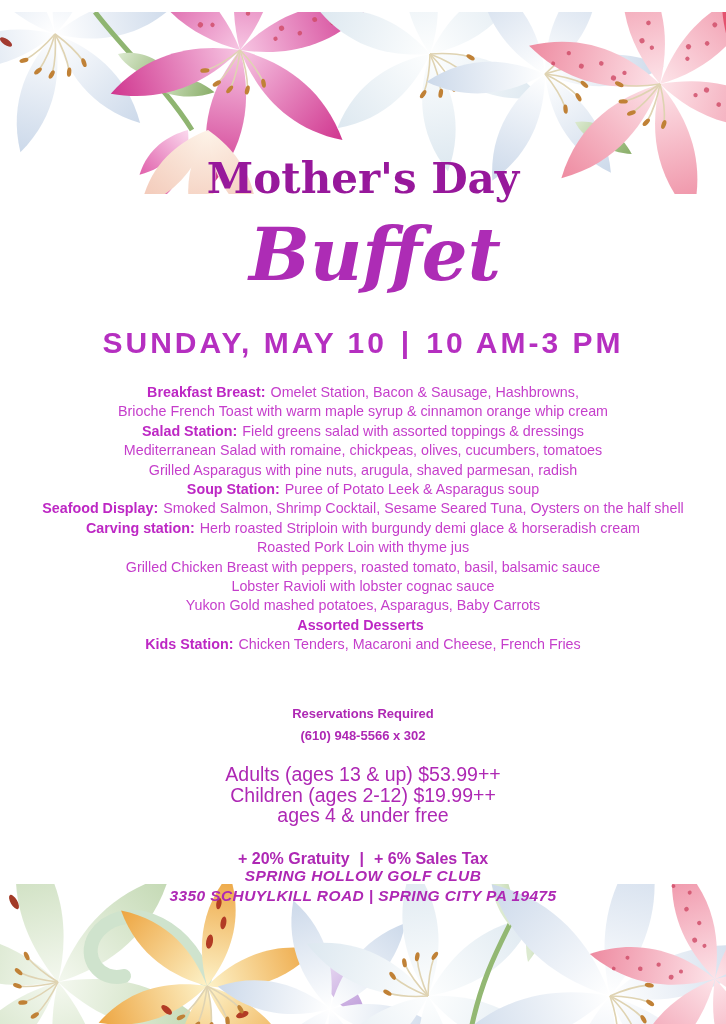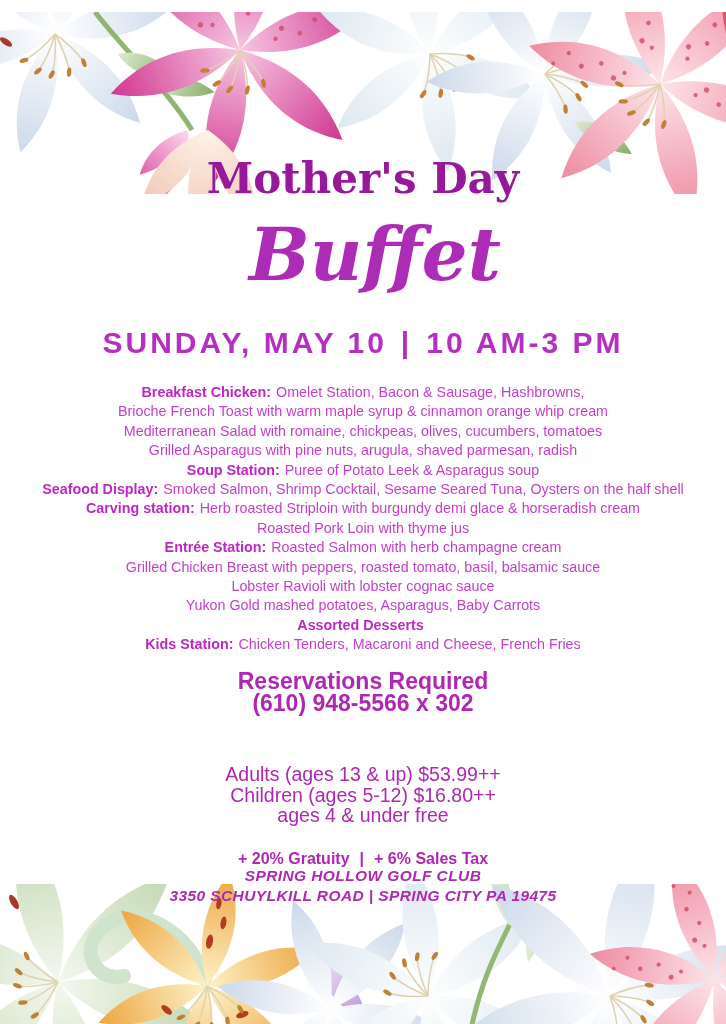--- a/index.html
+++ b/index.html
@@ -31,21 +31,21 @@
     font-weight:700;font-size:30px;letter-spacing:3px;
     color:var(--schedule,#b52fc0);
   }
   .schedule .pipe{margin:0 14px;}
 
   .menu{top:371px;font-size:14.3px;line-height:19.4px;color:var(--menuText,#c53ecb);}
   .menu .ml{white-space:nowrap;}
   .menu .mb{font-weight:700;color:var(--menuBold,#bd27c4);}
   .menu .mb:not(:empty){margin-right:5px;}
 
-  .res{top:659px;font-weight:700;font-size:23px;line-height:21.5px;color:var(--info,#ae28b4);}
+  .res{top:691px;font-weight:700;font-size:13px;line-height:21.5px;color:var(--info,#ae28b4);}
   .pricing{top:752px;font-weight:400;font-size:19.5px;line-height:20.5px;color:var(--info,#ae28b4);}
   .fees{top:838px;font-weight:700;font-size:16px;color:var(--info,#ae28b4);}
   .fees .pipe{margin:0 10px;}
   .venue{top:854px;font-weight:700;font-size:15.5px;line-height:19.5px;letter-spacing:.4px;color:var(--info,#ae28b4);font-style:italic;}
 </style>
 </head>
 <body>
 
 <div class="page">
 
@@ -231,44 +231,44 @@
   </svg>
 
   <div class="band title">Mother's Day</div>
   <div class="band script">Buffet</div>
 
   <div class="band schedule">
     <span>SUNDAY, MAY 10</span><span class="pipe">|</span><span>10 AM-3 PM</span>
   </div>
 
   <div class="band menu">
-    <div class="ml"><span class="mb">Breakfast Chicken:</span><span>Omelet Station, Bacon &amp; Sausage, Hashbrowns,</span></div>
+    <div class="ml"><span class="mb">Breakfast Breast:</span><span>Omelet Station, Bacon &amp; Sausage, Hashbrowns,</span></div>
     <div class="ml"><span class="mb"></span><span>Brioche French Toast with warm maple syrup &amp; cinnamon orange whip cream</span></div>
+    <div class="ml"><span class="mb">Salad Station:</span><span>Field greens salad with assorted toppings &amp; dressings</span></div>
     <div class="ml"><span class="mb"></span><span>Mediterranean Salad with romaine, chickpeas, olives, cucumbers, tomatoes</span></div>
     <div class="ml"><span class="mb"></span><span>Grilled Asparagus with pine nuts, arugula, shaved parmesan, radish</span></div>
     <div class="ml"><span class="mb">Soup Station:</span><span>Puree of Potato Leek &amp; Asparagus soup</span></div>
     <div class="ml"><span class="mb">Seafood Display:</span><span>Smoked Salmon, Shrimp Cocktail, Sesame Seared Tuna, Oysters on the half shell</span></div>
     <div class="ml"><span class="mb">Carving station:</span><span>Herb roasted Striploin with burgundy demi glace &amp; horseradish cream</span></div>
     <div class="ml"><span class="mb"></span><span>Roasted Pork Loin with thyme jus</span></div>
-    <div class="ml"><span class="mb">Entrée Station:</span><span>Roasted Salmon with herb champagne cream</span></div>
     <div class="ml"><span class="mb"></span><span>Grilled Chicken Breast with peppers, roasted tomato, basil, balsamic sauce</span></div>
     <div class="ml"><span class="mb"></span><span>Lobster Ravioli with lobster cognac sauce</span></div>
     <div class="ml"><span class="mb"></span><span>Yukon Gold mashed potatoes, Asparagus, Baby Carrots</span></div>
     <div class="ml"><span class="mb">Assorted Desserts</span><span></span></div>
     <div class="ml"><span class="mb">Kids Station:</span><span>Chicken Tenders, Macaroni and Cheese, French Fries</span></div>
   </div>
 
   <div class="band res">
     <div>Reservations Required</div>
     <div>(610) 948-5566 x 302</div>
   </div>
 
   <div class="band pricing">
     <div>Adults (ages 13 &amp; up) $53.99++</div>
-    <div>Children (ages 5-12) $16.80++</div>
+    <div>Children (ages 2-12) $19.99++</div>
     <div>ages 4 &amp; under free</div>
   </div>
 
   <div class="band fees">
     <span>+ 20% Gratuity</span><span class="pipe">|</span><span>+ 6% Sales Tax</span>
   </div>
 
   <div class="band venue">
     <div>SPRING HOLLOW GOLF CLUB</div>
     <div>3350 SCHUYLKILL ROAD | SPRING CITY PA 19475</div>

